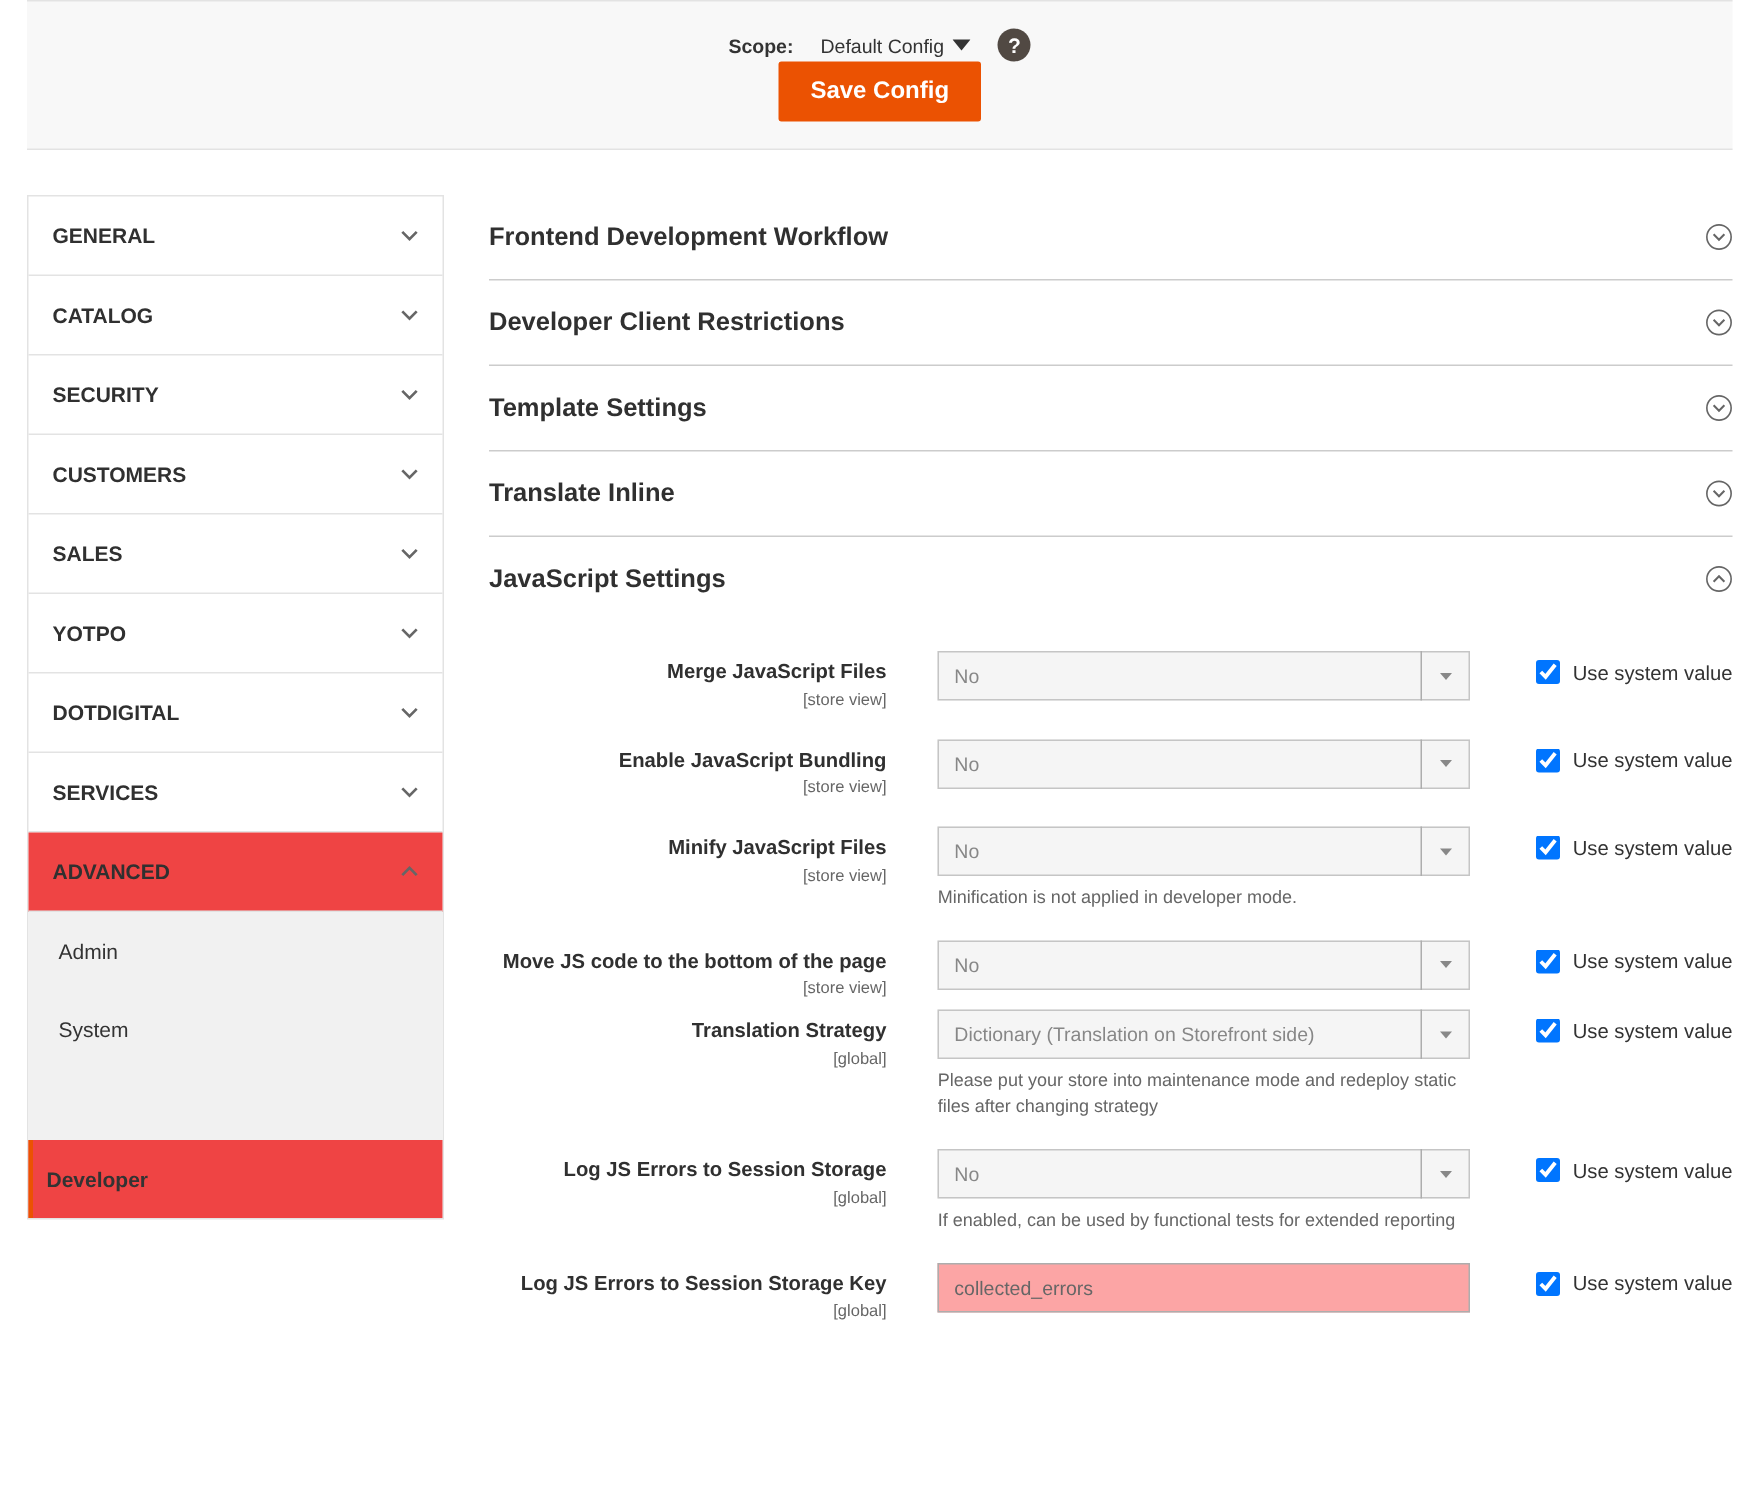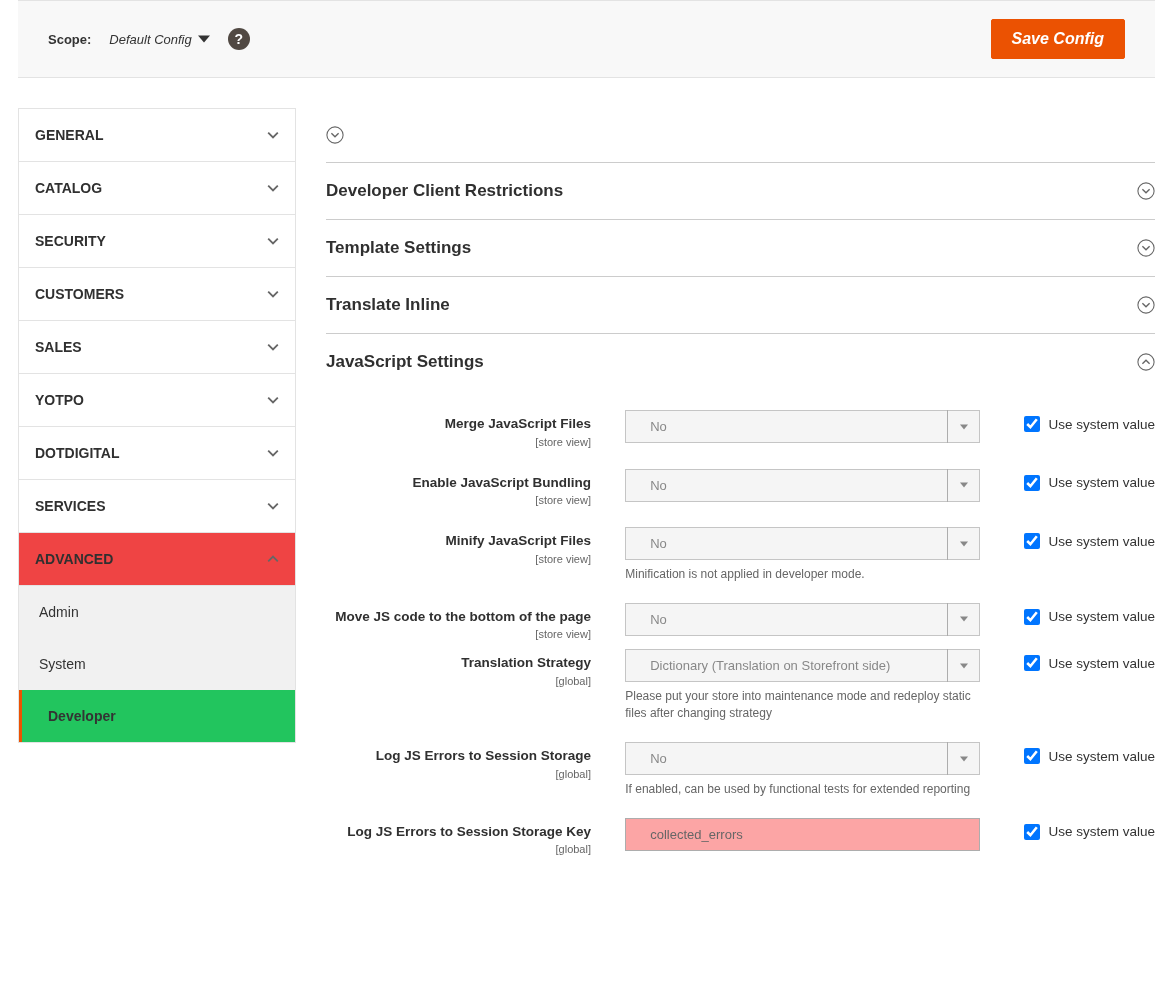--- a/index.html
+++ b/index.html
@@ -1,43 +1,43 @@
 <!DOCTYPE html>
 <html><head>
 <meta charset="utf-8">
 <style>
 * { box-sizing: border-box; margin: 0; padding: 0; }
 body { font-family: 'Helvetica Neue', Helvetica, Arial, sans-serif; color: #333; background: #fff; font-size: 14px; }
-.header-bar { background: #f8f8f8; border-bottom: 1px solid #e3e3e3; padding: 18px 30px; display: flex; align-items: center; justify-content: space-between; margin: 0 18px 30px; border-top: 1px solid #e3e3e3;}
+.header-bar { background: #f8f8f8; border-bottom: 1px solid #e3e3e3; padding: 18px 30px; display: flex; align-items: center; justify-content: space-between; margin: 0 18px 30px; border-top: 1px solid #e3e3e3; flex-direction: column;}
 .scope-wrap { display: flex; align-items: center; gap: 18px; }
 .scope-label { font-weight: 600; font-size: 13px; }
-.scope-select { display: flex; align-items: center; gap: 6px; cursor: pointer; font-size: 13px; font-style: italic; }
+.scope-select { display: flex; align-items: center; gap: 6px; cursor: pointer; font-size: 13px; }
 .help-icon { width: 22px; height: 22px; border-radius: 50%; background: #514943; color: #fff; display: inline-flex; align-items: center; justify-content: center; font-weight: bold; font-size: 14px; }
-.btn-primary { background: #eb5202; color: #fff; border: 1px solid #eb5202; padding: 10px 20px; font-size: 16px; font-weight: 600; cursor: pointer; border-radius: 2px; font-style: italic; }
+.btn-primary { background: #eb5202; color: #fff; border: 1px solid #eb5202; padding: 10px 20px; font-size: 16px; font-weight: 600; cursor: pointer; border-radius: 2px; }
 .main { display: flex; padding: 0 18px; gap: 30px; align-items: flex-start;}
 .sidebar { width: 278px; border: 1px solid #e3e3e3; flex-shrink: 0;}
 .side-item { padding: 18px 16px; border-bottom: 1px solid #e3e3e3; display: flex; align-items: center; justify-content: space-between; cursor: pointer; font-size: 14px; font-weight: 600; color: #303030; }
 .side-item:last-child { border-bottom: none; }
 .side-item.expanded { background: #ef4444; }
 .sub-items { background: #f1f1f1; }
 .sub-item { padding: 18px 20px; font-size: 14px; color: #333; cursor: pointer; }
-.sub-item.active { background: #22c55e; font-weight: 600; border-left: 3px solid #eb5202; padding-left: 26px;}
+.sub-item.active { background: #ef4444; font-weight: 600; border-left: 3px solid #eb5202; padding-left: 9px; margin-top: 48px;}
 .chev { display: inline-block; }
 .chev svg { width: 12px; height: 12px; display:block;}
 .content { flex: 1; }
 .section-head { display: flex; justify-content: space-between; align-items: center; padding: 18px 0; border-bottom: 1px solid #ccc; cursor: pointer; }
 .section-head h2 { font-size: 17px; font-weight: 600; color: #303030; }
 .circ-chev { width: 18px; height: 18px;}
 .fieldset { padding: 20px 0 0;}
 .field-row { display: flex; align-items: flex-start; margin-bottom: 20px; justify-content: space-between; }
 .field-label { width: 280px; text-align: right; padding-right: 15px; padding-top: 5px; }
 .field-label .lbl { font-size: 13.5px; font-weight: 600; color: #303030; display: block; line-height: 1.3;}
 .field-label .scope { font-size: 11px; color: #666; }
 .field-control { width: 355px; }
-.field-control select, .field-control input[type=text] { width: 100%; height: 33px; border: 1px solid #adadad; background: #f2f2f2; padding: 0 24px; font-size: 13px; color: #555; appearance: none; -webkit-appearance: none; background-image: none;}
+.field-control select, .field-control input[type=text] { width: 100%; height: 33px; border: 1px solid #adadad; background: #f2f2f2; padding: 0 10px; font-size: 13px; color: #555; appearance: none; -webkit-appearance: none; background-image: none;}
 .field-control input[type=text]:disabled { background: #fca5a5; color: #666;}
 .select-wrap { position: relative; }
 .select-arrow { position: absolute; right: 0; top: 0; width: 33px; height: 33px; border-left: 1px solid #adadad; display: flex; align-items: center; justify-content: center; pointer-events: none;}
 .select-arrow svg { width: 8px; height: 8px; fill: #888;}
 .field-note { font-size: 12px; color: #666; margin-top: 6px; line-height: 1.4;}
 .field-use { display: flex; align-items: center; gap: 8px; padding-left: 25px; padding-top: 6px;}
 .field-use input[type=checkbox]{ width:16px; height:16px; accent-color: #0075ff;}
 .field-use label { font-size: 13.5px; }
 </style>
 </head>
@@ -136,20 +136,21 @@
     <div class="sub-items">
       <div class="sub-item">Admin</div>
       <div class="sub-item">System</div>
       <div class="sub-item active">Developer</div>
     </div>
   </div>
 
   <div class="content">
 
     <div class="section-head">
+      <h2>Frontend Development Workflow</h2>
       <span class="circ-chev"><svg viewBox="0 0 20 20">
             <circle cx="10" cy="10" r="9" stroke="#666" stroke-width="1.2" fill="none"></circle>
             <path d="M6 8 L10 12 L14 8" stroke="#666" stroke-width="1.5" fill="none"></path>
           </svg></span>
     </div>
     <div class="section-head">
       <h2>Developer Client Restrictions</h2>
       <span class="circ-chev"><svg viewBox="0 0 20 20">
             <circle cx="10" cy="10" r="9" stroke="#666" stroke-width="1.2" fill="none"></circle>
             <path d="M6 8 L10 12 L14 8" stroke="#666" stroke-width="1.5" fill="none"></path>

